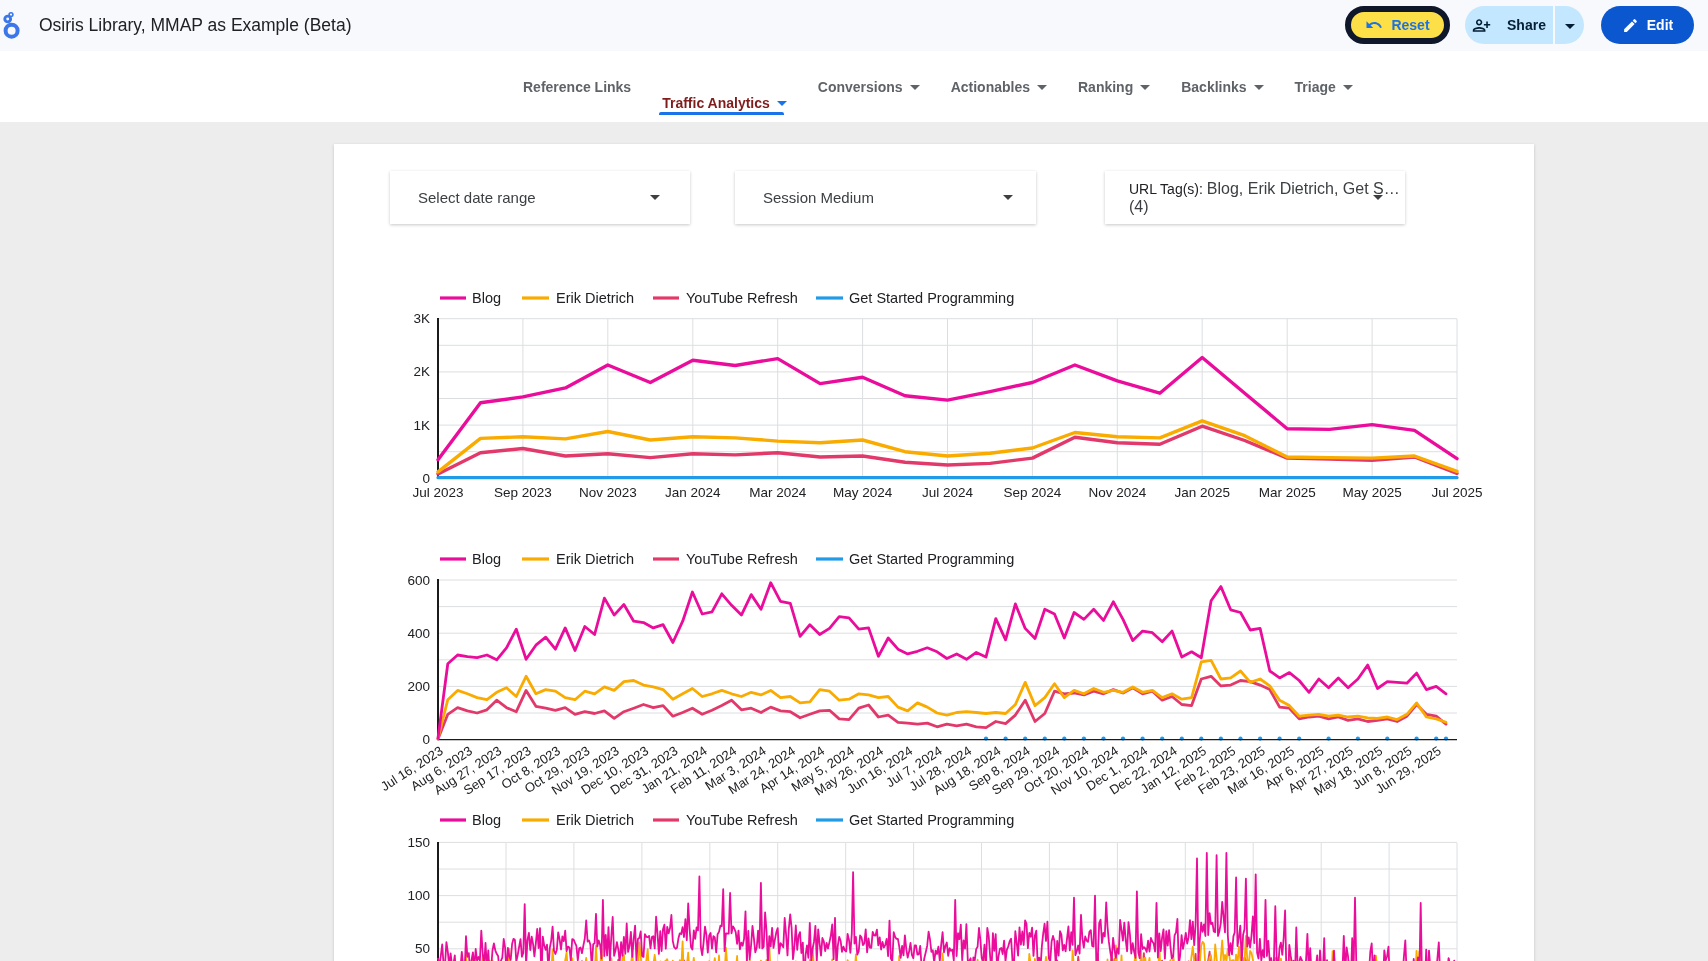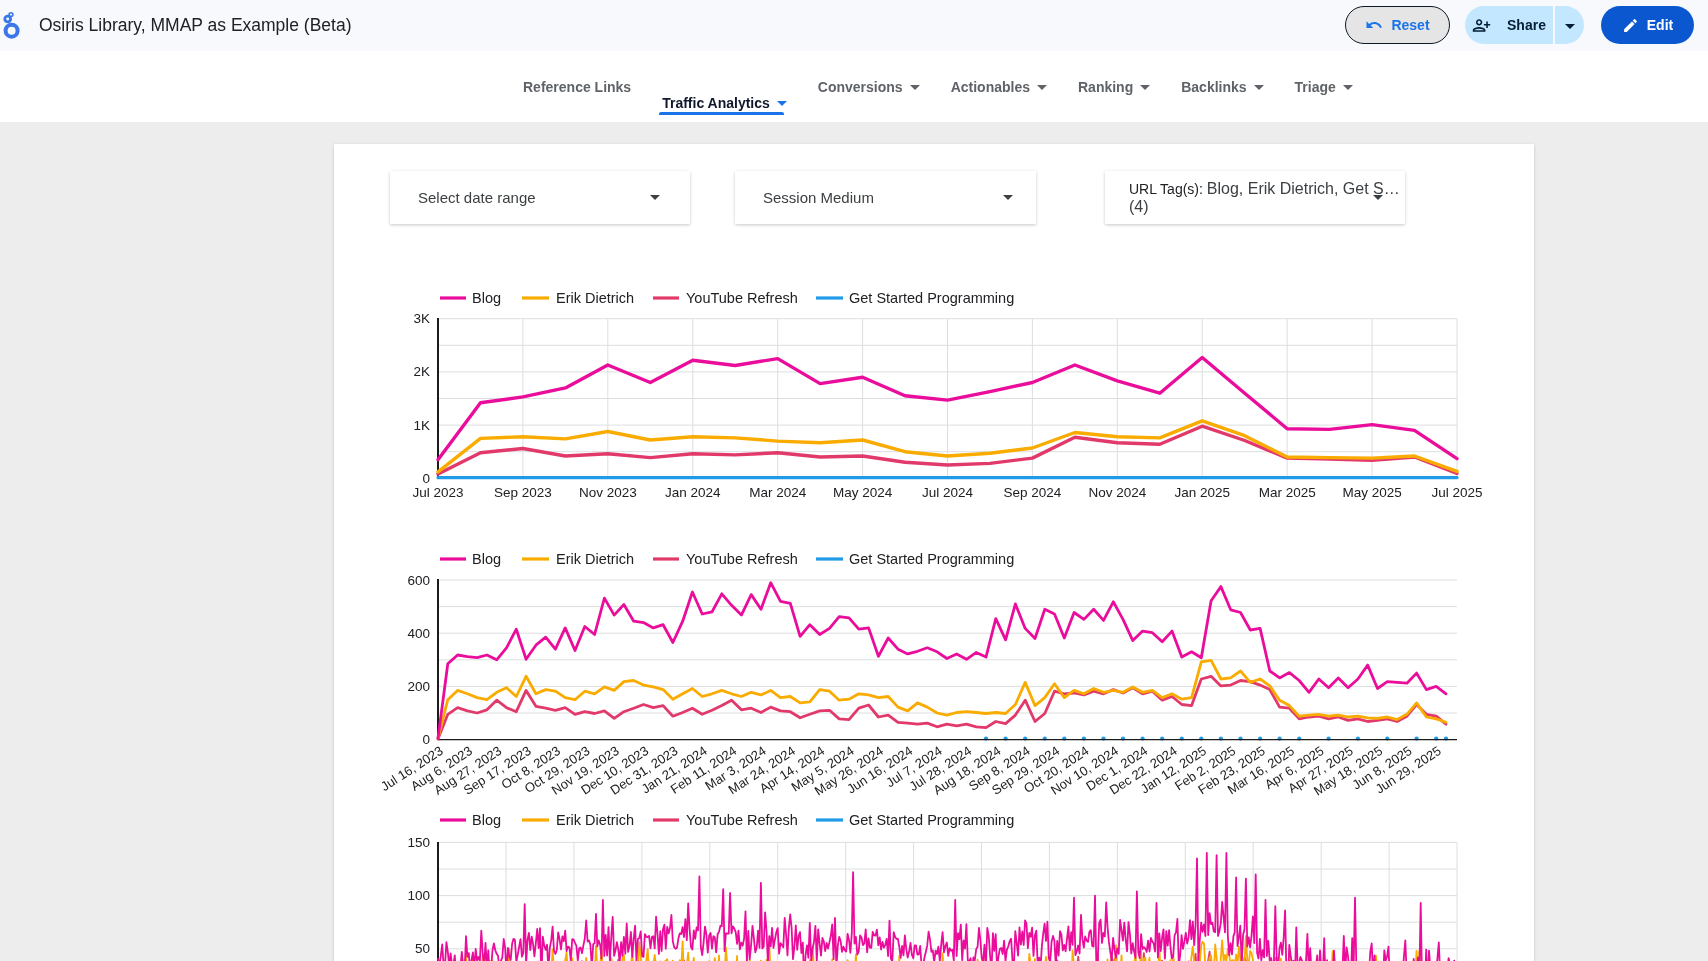--- a/index.html
+++ b/index.html
@@ -1,26 +1,26 @@
 <!DOCTYPE html>
 <html><head><meta charset="utf-8"><style>
 * { margin:0; padding:0; box-sizing:border-box; }
 body { width:1708px; height:961px; overflow:hidden; font-family:"Liberation Sans",sans-serif; background:#fff; }
 .hdr { position:absolute; left:0; top:0; width:1708px; height:51px; background:#f7f9fd; }
 .logo { position:absolute; left:0; top:10px; }
 .title { position:absolute; left:39px; top:15px; font-size:17.5px; color:#202124;text-align:center; }
 .btn { position:absolute; top:6px; height:38px; border-radius:19px; display:flex; align-items:center; justify-content:center; font-size:14px; font-weight:bold; }
-.reset { left:1345px; width:105px; background:#e5e5e5; border:1px solid #0f172a; color:#1a73e8; gap:8px; }
+.reset { left:1345px; width:105px; background:#fde047; border:6px solid #0f172a; color:#1a73e8; gap:8px; }
 .share { left:1465px; width:88px; background:#c2e7ff; color:#041e35; gap:16px; border-radius:19px 0 0 19px; }
 .sharedd { left:1554px; width:30px; background:#c2e7ff; border-radius:0 19px 19px 0; border-left:1.5px solid #f7f9fd; }
 .edit { left:1601px; width:93px; background:#0b57d0; color:#fff; gap:8px;text-align:right; }
 .nav { position:absolute; left:0; top:51px; width:1708px; height:71px; background:#fff; }
 .tabs { position:absolute; left:523px; top:0; height:71px; display:flex; align-items:center; gap:31px; }
 .tab { font-size:14px; font-weight:bold; color:#5f6368; display:flex; align-items:center; gap:7px; white-space:nowrap; }
-.tab.on { color:#0f172a;margin-top:32px; }
+.tab.on { color:#7f1d1d;margin-top:32px; }
 .caret { width:0; height:0; border-left:5px solid transparent; border-right:5px solid transparent; border-top:5px solid #5f6368; margin-top:2px; }
 .tab.on .caret { border-top-color:#1a73e8; }
 .underline { position:absolute; top:61px; height:3px; background:#1a73e8; border-radius:2px 2px 0 0; }
 .canvas { position:absolute; left:0; top:122px; width:1708px; height:839px; background:#ededee; }
 .card { position:absolute; left:334px; top:22px; width:1200px; height:830px; background:#fff; box-shadow:0 1px 3px rgba(0,0,0,.18); }
 .fbox { position:absolute; top:27px; height:53px; background:#fff; box-shadow:0 1px 3px rgba(0,0,0,.22); display:flex; align-items:center; }
 .fbox .txt { margin-left:28px; font-size:15px; color:#3c4043; }
 .fcaret { position:absolute; right:30px; width:0; height:0; border-left:5px solid transparent; border-right:5px solid transparent; border-top:5px solid #3c4043; }
 .ch { position:absolute; overflow:visible; }
 svg text { font-family:"Liberation Sans",sans-serif; }

